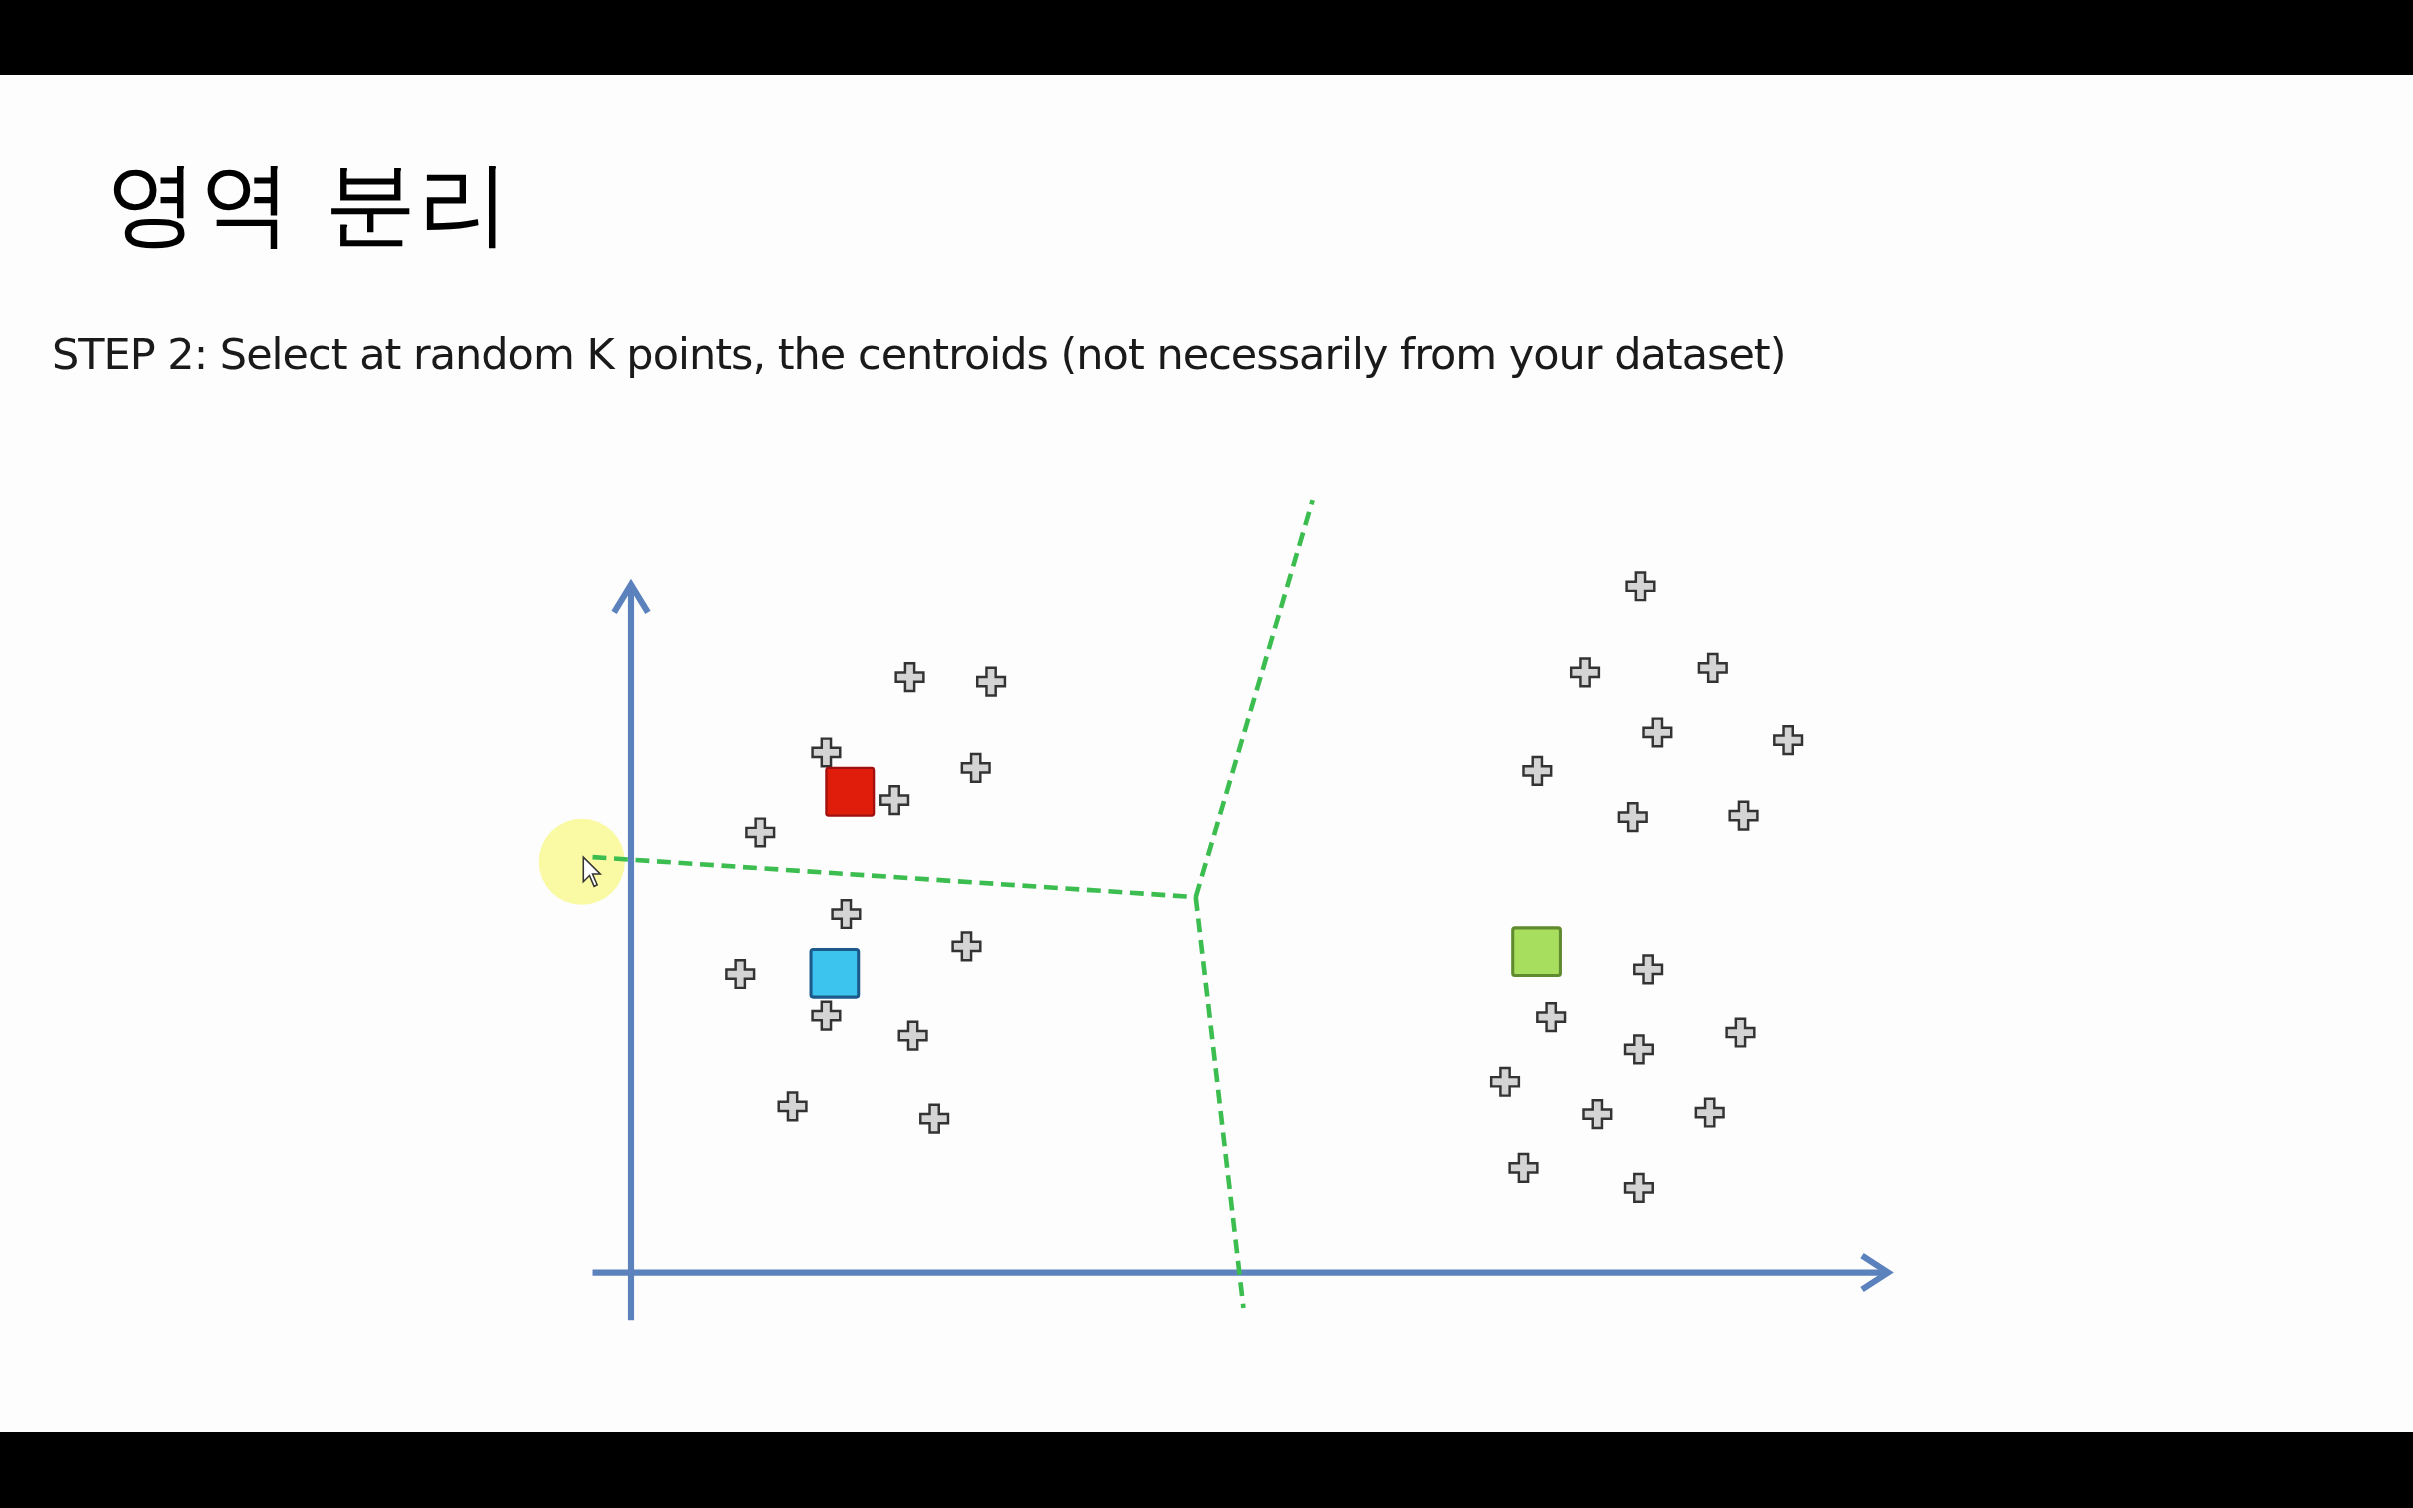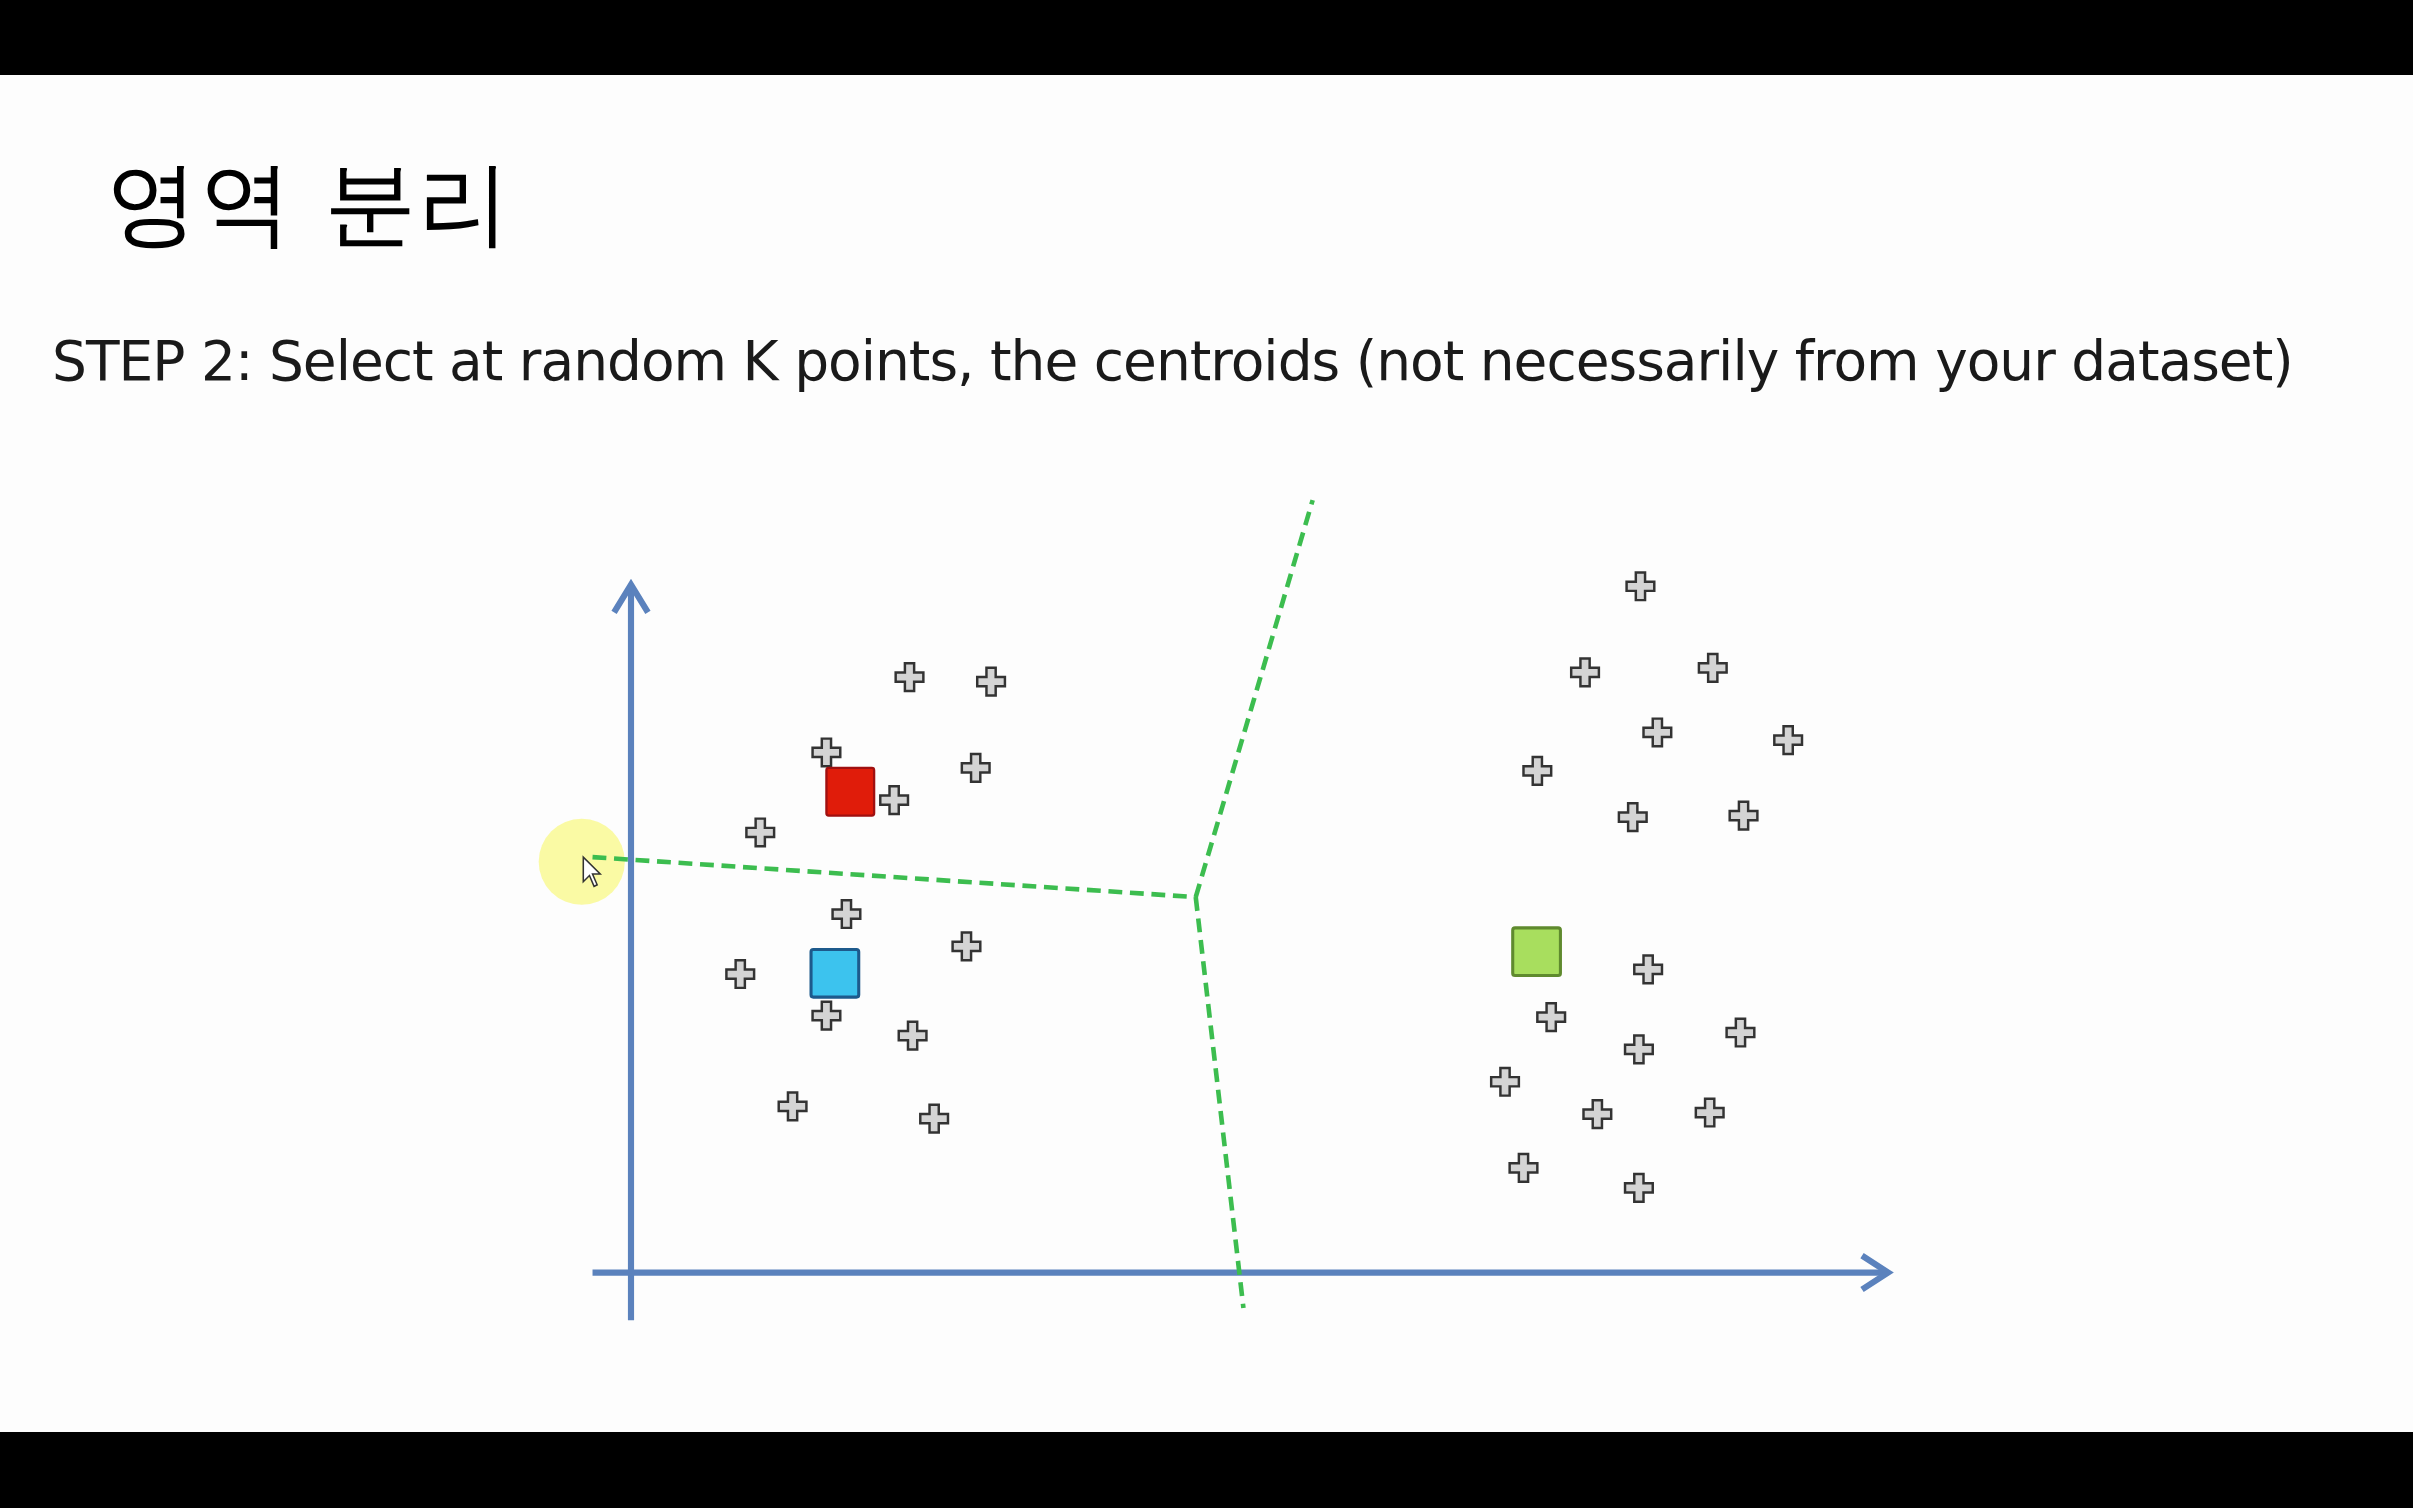--- a/index.html
+++ b/index.html
@@ -1,21 +1,21 @@
 <!DOCTYPE html>
 <html style="font-size:13.4px"><head>
 <meta charset="utf-8">
 <style>
   html, body { margin:0; padding:0; background:#000; }
   body { width:2413px; height:1508px; overflow:hidden; position:relative; font-family:"DejaVu Sans", sans-serif; }
   .bar-top { position:absolute; left:0; top:0; width:2413px; height:75px; background:#000; }
   .bar-bottom { position:absolute; left:0; top:1432px; width:2413px; height:76px; background:#000; }
   .slide { position:absolute; left:0; top:75px; width:2413px; height:1357px; background:#fdfdfd; }
   .title { position:absolute; left:106px; top:142px; font-size:92px; color:#000; font-family:"DejaVu Sans", sans-serif; letter-spacing:1.7px;text-align:right; }
-  .step { position:absolute; left:52px; top:329px; font-size:55px; color:#1a1a1a; font-family:"DejaVu Sans", sans-serif; white-space:nowrap; letter-spacing:-1px; }
+  .step { position:absolute; left:52px; top:329px; font-size:43px; color:#1a1a1a; font-family:"DejaVu Sans", sans-serif; white-space:nowrap; letter-spacing:-1px; }
   svg.diagram { position:absolute; left:0; top:0; width:2413px; height:1508px; }
 </style>
 </head>
 <body>
 
 <div class="bar-top"></div>
 <div class="slide"></div>
 
 <div class="title">영역 분리</div>
 <div class="step">STEP 2: Select at random K points, the centroids (not necessarily from your dataset)</div>

